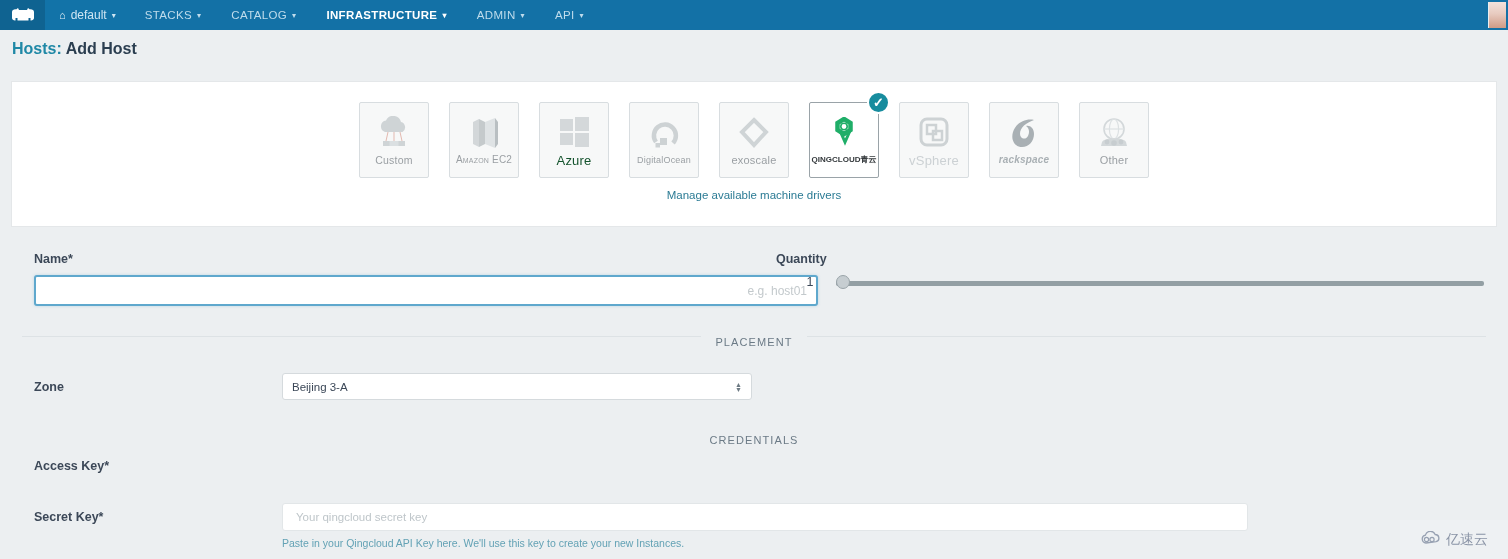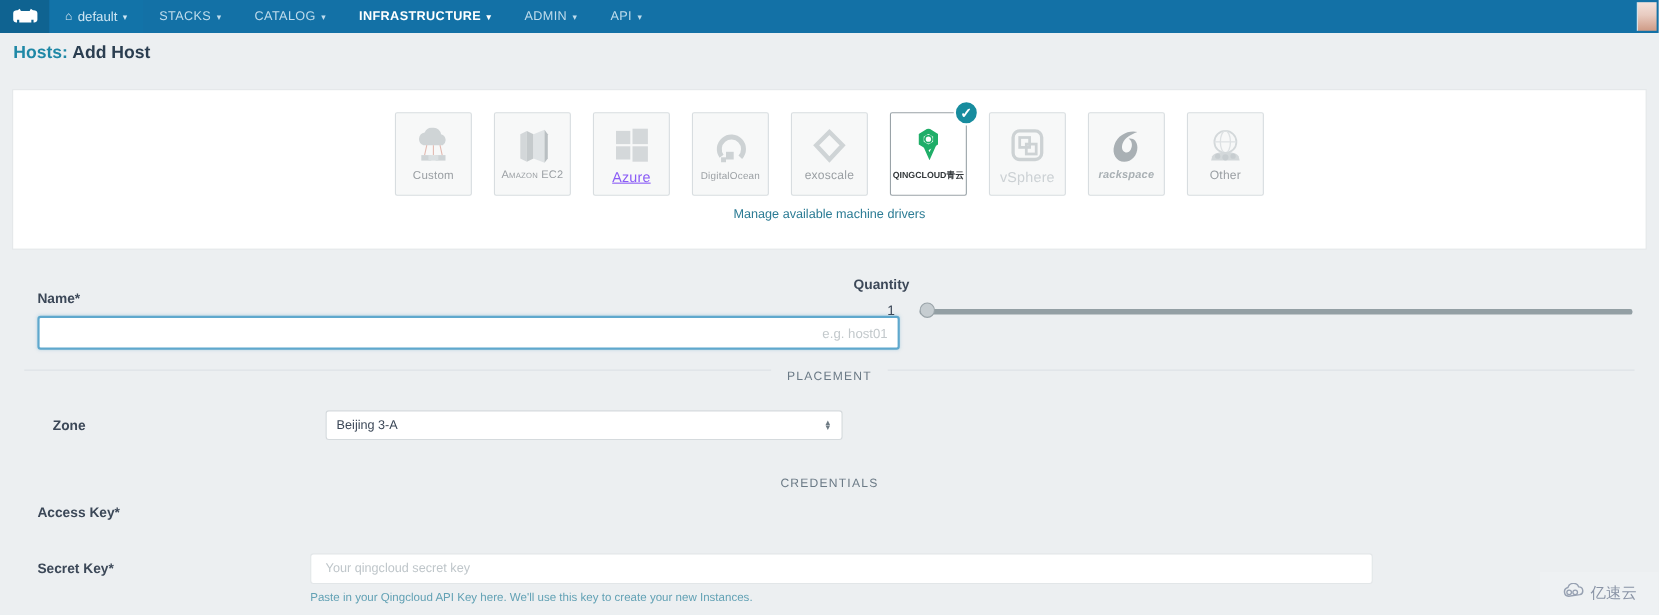--- a/index.html
+++ b/index.html
@@ -99,21 +99,21 @@
     text-align:center; margin-top:11px;
     font-size:11.5px; color:#2b7b94; cursor:pointer;
   }
 
   
   .form-area { position:absolute; left:0; top:238px; width:1508px; }
   .field-label {
     font-size:12.5px; font-weight:bold; color:#3c4858;
   }
 
-  .name-block { position:absolute; left:34px; top:26px; width:722px; }
+  .name-block { position:absolute; left:34px; top:14px; width:722px; }
   .name-label { margin-bottom:9px; }
   .name-input {
     width:784px; height:31px;
     border:2px solid #5fa8cd;
     border-radius:3px;
     background:#fff;
     padding:0 9px;
     font-size:12px; color:#3c4858;
     outline:none;
     box-shadow:0 0 3px rgba(95,168,205,.35);
@@ -152,21 +152,21 @@
   }
   .section-divider .line { flex:1; height:1px; background:#dde2e5; }
   .section-divider .txt { padding:0 14px; }
   .section-plain {
     position:absolute; left:0; width:1508px;
     text-align:center;
     font-size:11px; letter-spacing:1.1px; color:#6b7a86;
   }
 
   .zone-block { position:absolute; left:34px; top:135px; width:1000px; }
-  .zone-row { display:flex; align-items:center;margin-left:14px; }
+  .zone-row { display:flex; align-items:center; }
   .zone-label { width:248px; }
   .zone-select {
     width:470px; height:27px;
     border:1px solid #d5dadd; border-radius:3px;
     background:#ffffff;
     font-size:11.5px; color:#3c4858;
     padding:0 9px;
     display:flex; align-items:center; justify-content:space-between;
     cursor:pointer;
   }
@@ -282,21 +282,21 @@
 
     <div class="driver">
       <div class="glyph">
         <svg width="34" height="34" viewBox="0 0 34 34">
           <rect x="3" y="4" width="13" height="12" fill="#d4d8da"></rect>
           <rect x="18" y="2" width="14" height="14" fill="#d4d8da"></rect>
           <rect x="3" y="18" width="13" height="12" fill="#d4d8da"></rect>
           <rect x="18" y="18" width="14" height="14" fill="#d4d8da"></rect>
         </svg>
       </div>
-      <div class="dname" style="font-size:13px;color:#8b5cf6;text-decoration:underline;">Azure</div>
+      <div class="dname" style="font-size:13px;color:#14532d;">Azure</div>
     </div>
 
     <div class="driver">
       <div class="glyph">
         <svg width="34" height="32" viewBox="0 0 34 32">
           <path fill="none" stroke="#cdd2d4" stroke-width="4.5" d="M26 25 A11 11 0 1 0 9 24"></path>
           <rect x="13" y="20" width="7" height="7" fill="#cdd2d4"></rect>
           <rect x="8.5" y="25" width="4.5" height="4.5" fill="#cdd2d4"></rect>
         </svg>
       </div>

